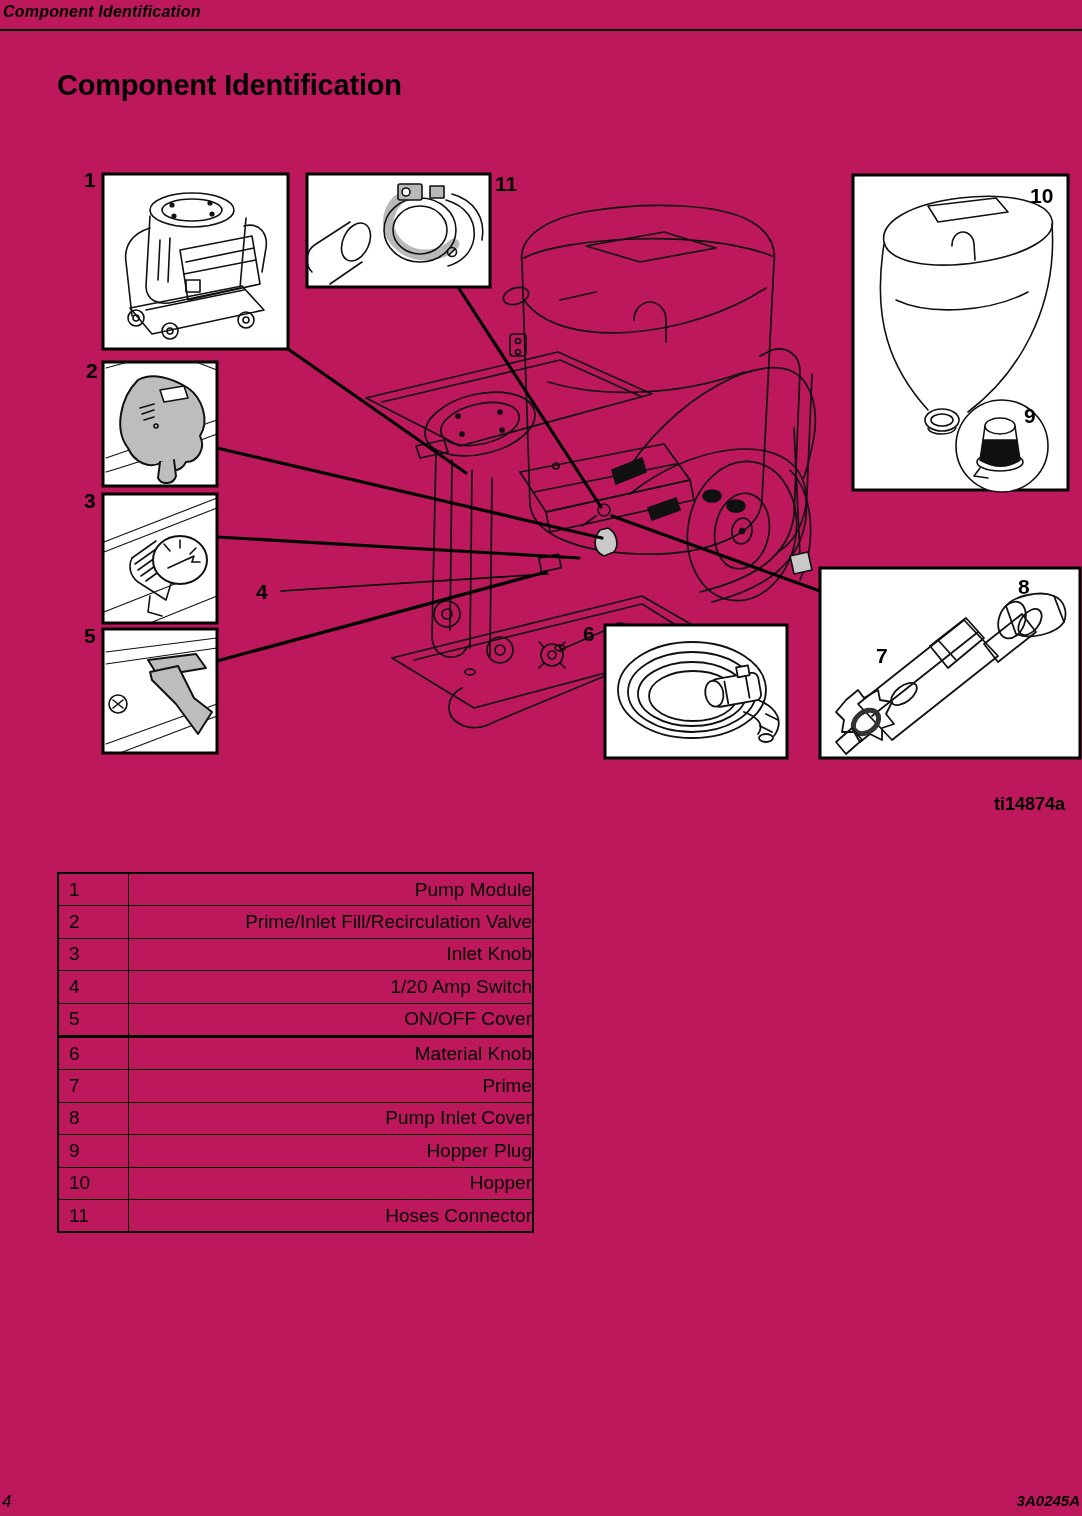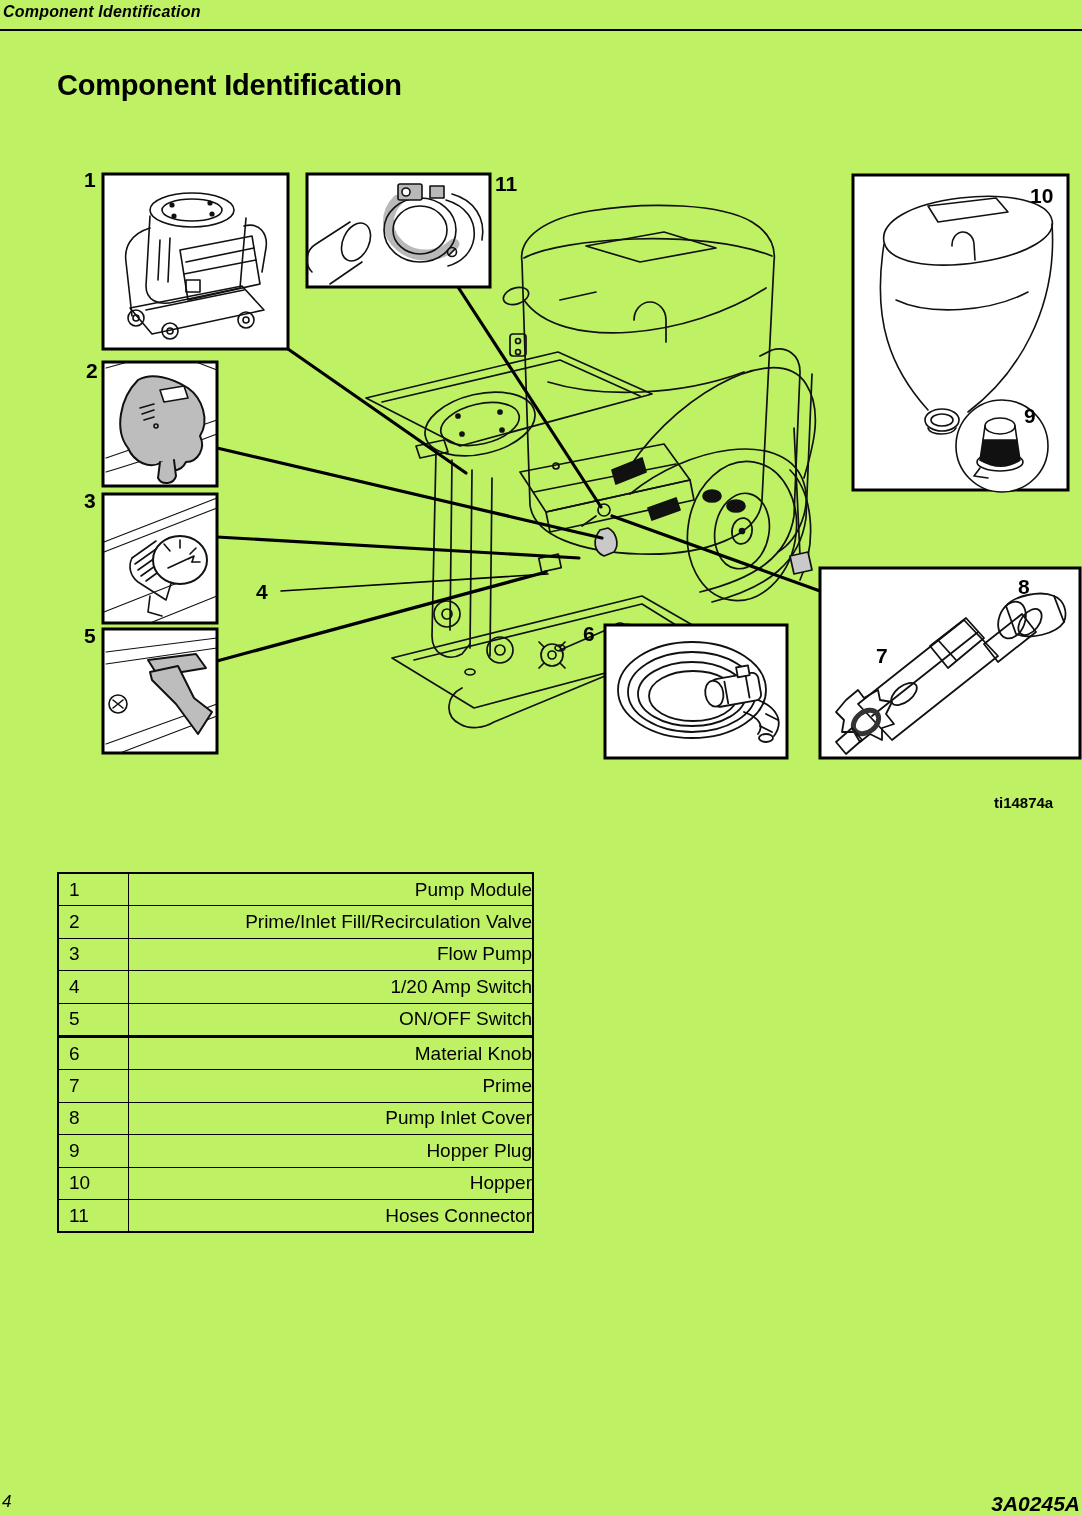--- a/index.html
+++ b/index.html
@@ -1,45 +1,45 @@
 <!DOCTYPE html>
 <html><head>
 <meta charset="utf-8">
 <style>
   html,body{margin:0;padding:0;background:#ffffff;}
   .page{
-    position:relative;width:1082px;height:1516px;background:#bef264;
+    position:relative;width:1082px;height:1516px;background:#be185d;
     font-family:"Liberation Sans", sans-serif;color:#000;overflow:hidden;
   }
   .running-header{
     position:absolute;left:3px;top:3px;font-size:16px;font-style:italic;
     font-weight:bold;letter-spacing:0.2px;
   }
   .header-rule{
     position:absolute;left:0;top:29px;width:1082px;height:2px;background:#000;
   }
   .page-title{
     position:absolute;left:57px;top:69px;margin:0;font-size:29px;font-weight:bold;
     letter-spacing:-0.2px;
   }
   .diagram-svg{position:absolute;left:0;top:0;width:1082px;height:840px;}
   .diagram-svg text{font-family:"Liberation Sans",sans-serif;font-weight:bold;font-size:21px;fill:#000;}
-  .figure-id{position:absolute;left:994px;top:794px;font-size:15px;font-weight:600;}
+  .figure-id{position:absolute;left:994px;top:794px;font-size:18px;font-weight:600;}
   .component-table{
     position:absolute;left:57px;top:872px;border-collapse:collapse;table-layout:fixed;
     width:477px;border:2.2px solid #000;
   }
   .component-table td{
     border:1.5px solid #000;height:31.4px;font-size:19px;text-align:right;
     vertical-align:middle;padding:0;
   }
   .component-table td.num{width:59px;text-align:left;padding-left:10px;}
   .component-table tr.sep td{border-bottom:3px solid #000;}
   .footer-page{position:absolute;left:2px;top:1492px;font-size:17px;font-style:italic;}
-  .footer-doc{position:absolute;right:2px;top:1492px;font-size:21px;font-style:italic;font-weight:bold;}
+  .footer-doc{position:absolute;right:2px;top:1492px;font-size:15px;font-style:italic;font-weight:bold;}
 </style>
 </head>
 <body>
 
 <div class="page">
 
   <div class="running-header">Component Identification</div>
   <div class="header-rule"></div>
   <h1 class="page-title">Component Identification</h1>
 
@@ -299,29 +299,29 @@
       <tr>
         <td class="num">1</td>
         <td>Pump Module</td>
       </tr>
       <tr>
         <td class="num">2</td>
         <td>Prime/Inlet Fill/Recirculation Valve</td>
       </tr>
       <tr>
         <td class="num">3</td>
-        <td>Flow Pump</td>
+        <td>Inlet Knob</td>
       </tr>
       <tr>
         <td class="num">4</td>
         <td>1/20 Amp Switch</td>
       </tr>
       <tr class="sep">
         <td class="num">5</td>
-        <td>ON/OFF Switch</td>
+        <td>ON/OFF Cover</td>
       </tr>
       <tr>
         <td class="num">6</td>
         <td>Material Knob</td>
       </tr>
       <tr>
         <td class="num">7</td>
         <td>Prime</td>
       </tr>
       <tr>

